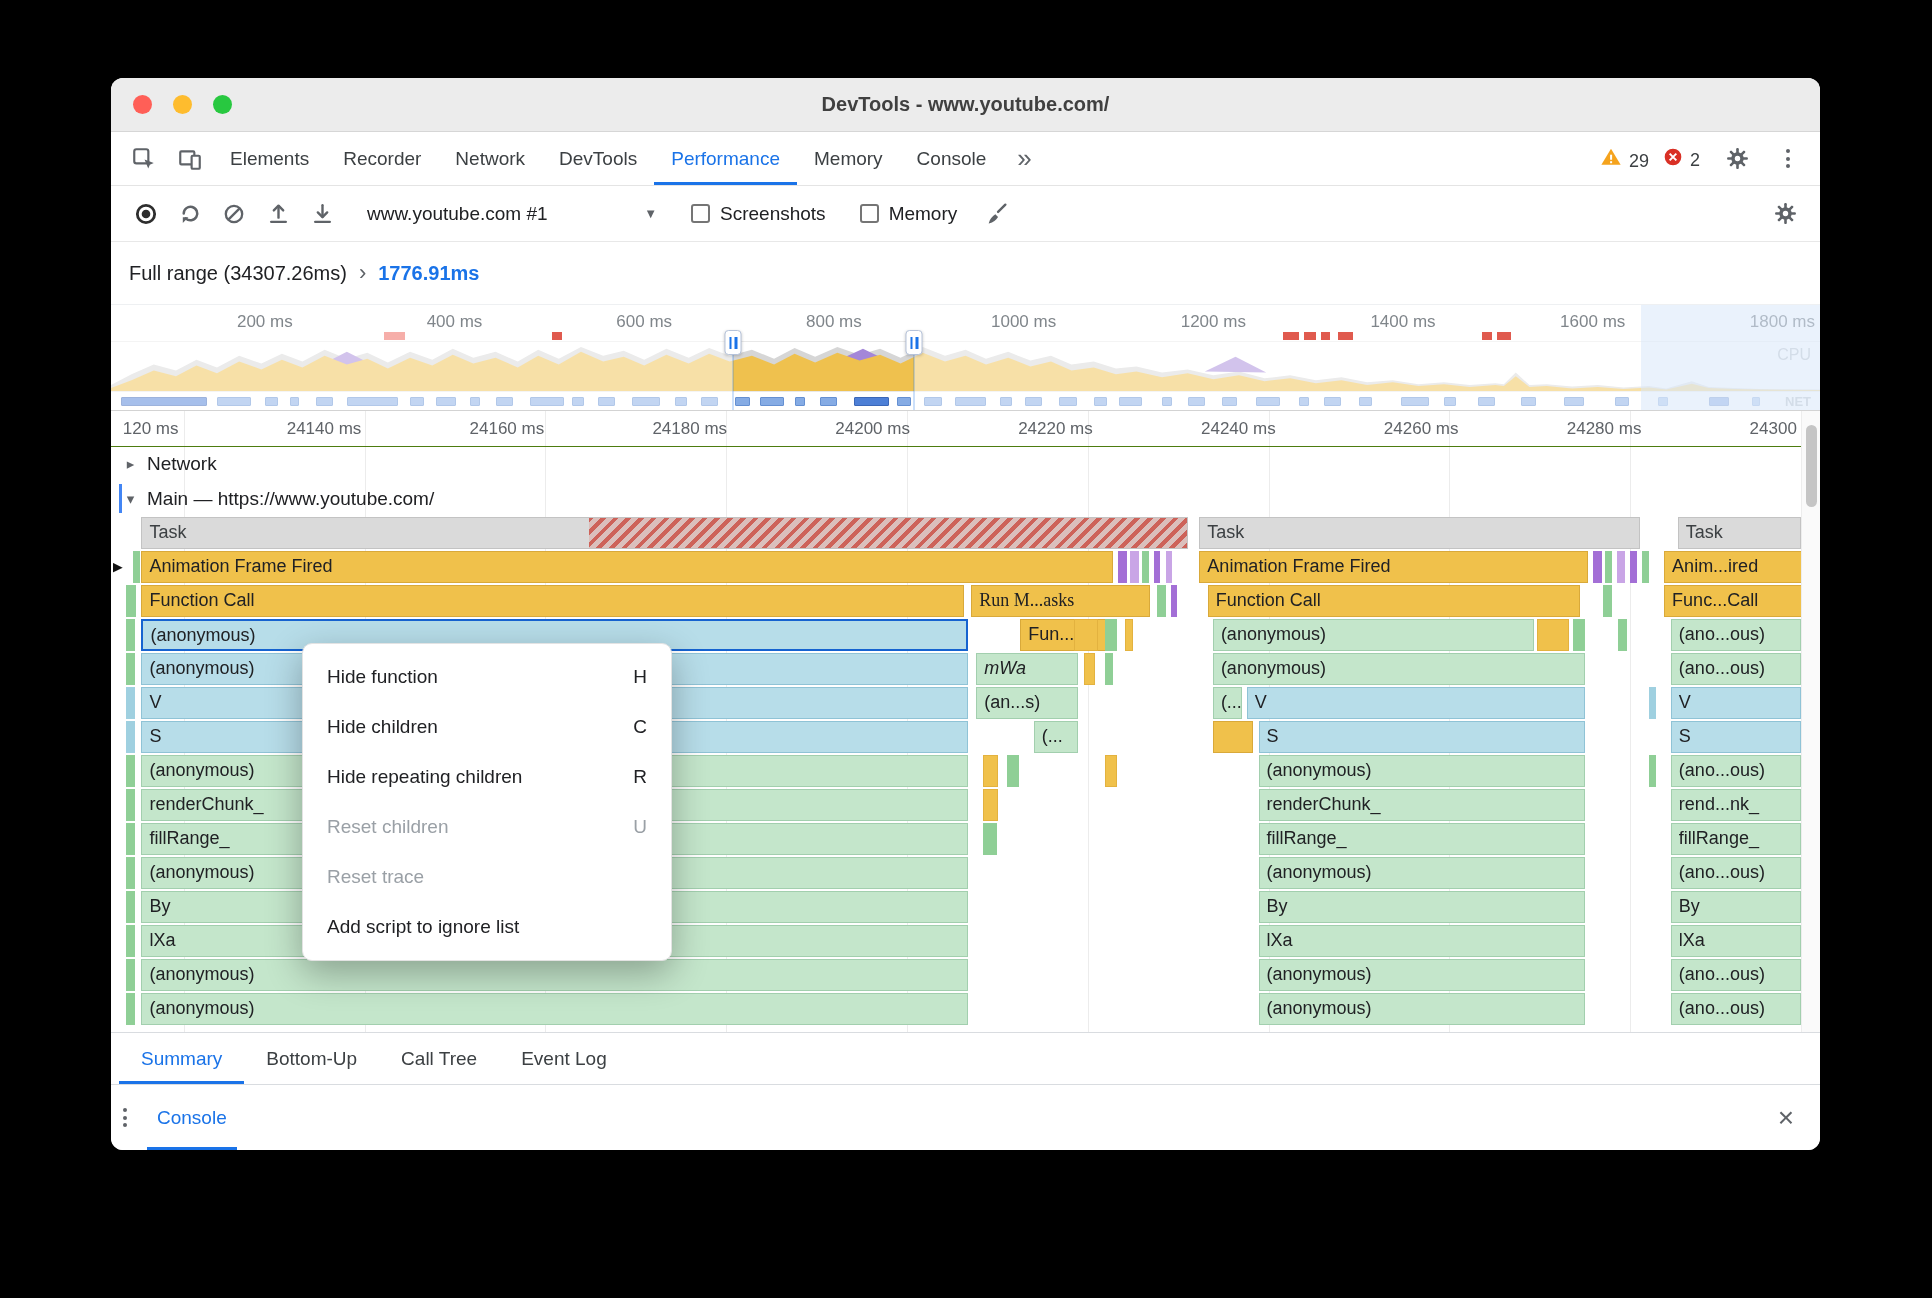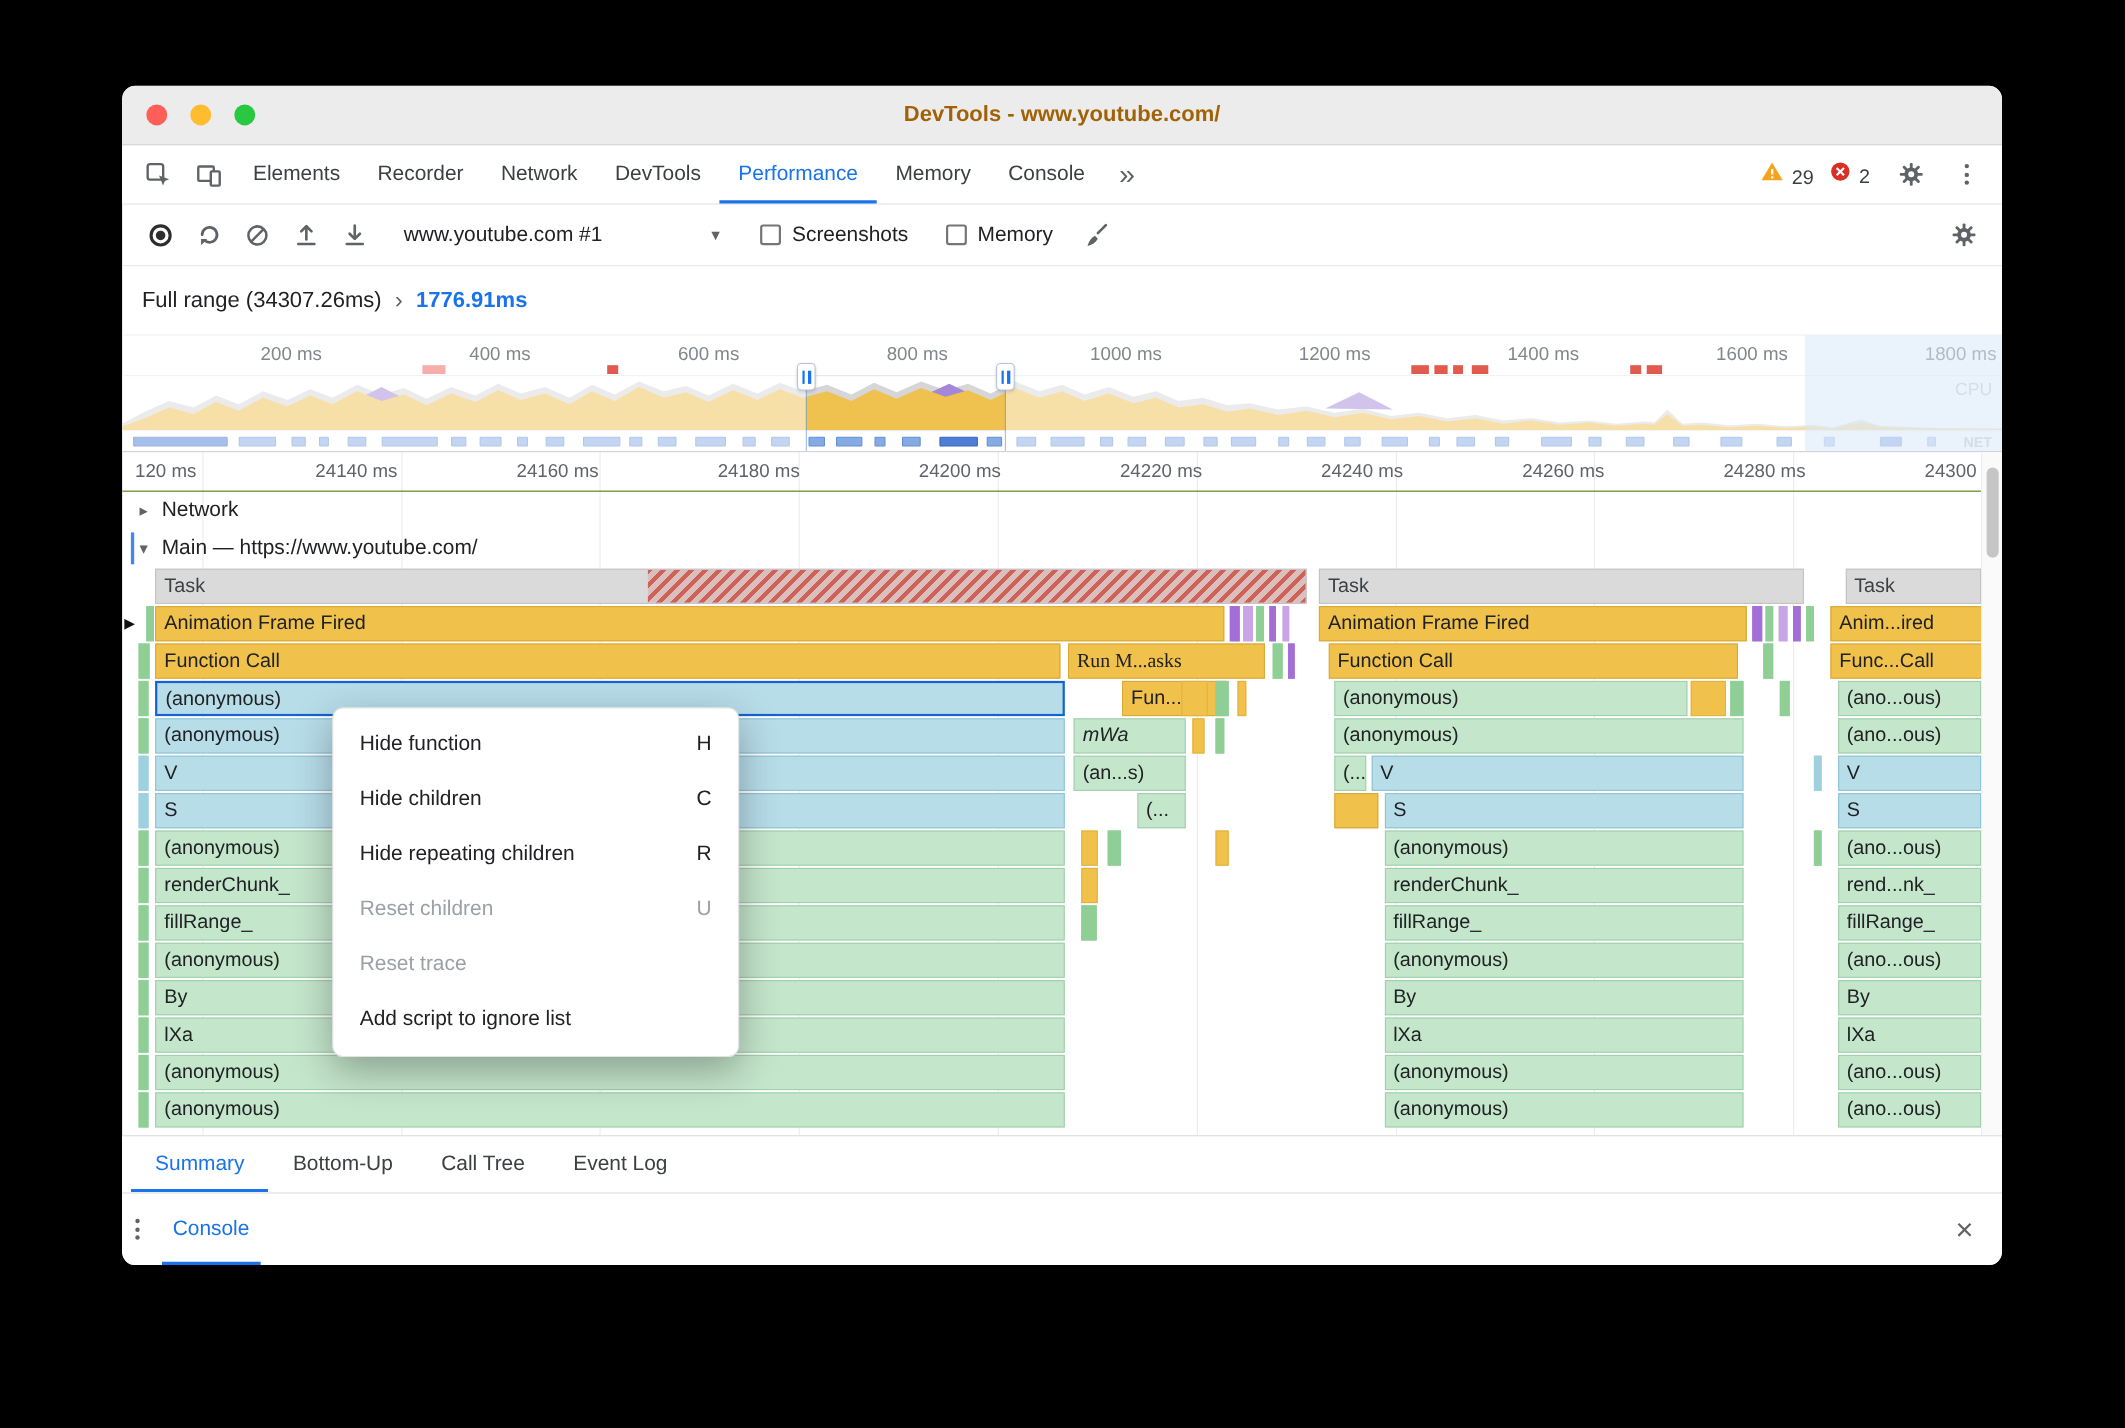--- a/index.html
+++ b/index.html
@@ -5,21 +5,21 @@
   *{box-sizing:border-box;margin:0;padding:0}
   html,body{background:#000}
   .screen{position:relative;width:1932px;height:1298px;background:#000;overflow:hidden;font-family:"Liberation Sans",sans-serif}
   .window{position:absolute;left:111px;top:78px;width:1709px;height:1072px;background:#fff;border-radius:12px;overflow:hidden;
           box-shadow:0 24px 70px rgba(0,0,0,.6);color:#202124}
   
   .titlebar{height:54px;background:#ececec;border-bottom:1px solid #d6d6d6;position:relative;display:flex;align-items:center;justify-content:center}
   .lights{position:absolute;left:22px;top:0;bottom:0;display:flex;align-items:center;gap:21px}
   .light{width:19px;height:19px;border-radius:50%;display:block}
   .l-red{background:#ff5f57}.l-yellow{background:#febc2e}.l-green{background:#28c840}
-  .title{font-size:20px;font-weight:bold;color:#a16207}
+  .title{font-size:20px;font-weight:bold;color:#404040}
   
   .tabbar{height:54px;display:flex;align-items:stretch;border-bottom:1px solid #e4e4e4;padding-left:10px;background:#fff}
   .tb-icon{width:46px;display:flex;align-items:center;justify-content:center;cursor:pointer}
   .tab{display:flex;align-items:center;padding:0 17px;font-size:19px;color:#3c4043;white-space:nowrap}
   .tab.active{color:#1a73e8;box-shadow:inset 0 -3px 0 #1a73e8}
   .tab-more{display:flex;align-items:center;padding:0 14px;color:#5f6368;font-size:26px}
   .tb-right{margin-left:auto;display:flex;align-items:center;gap:14px;padding-right:18px}
   .cluster{display:flex;align-items:flex-end;gap:7px}
   .count{font-size:18px;color:#3c4043}
   .kebab{display:flex;flex-direction:column;align-items:center;justify-content:center;gap:3.5px;width:28px;height:100%}

